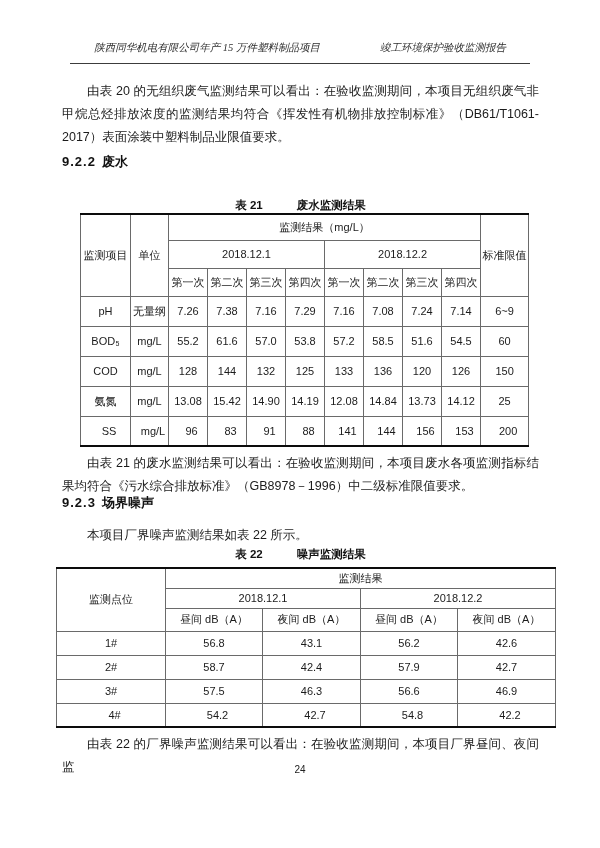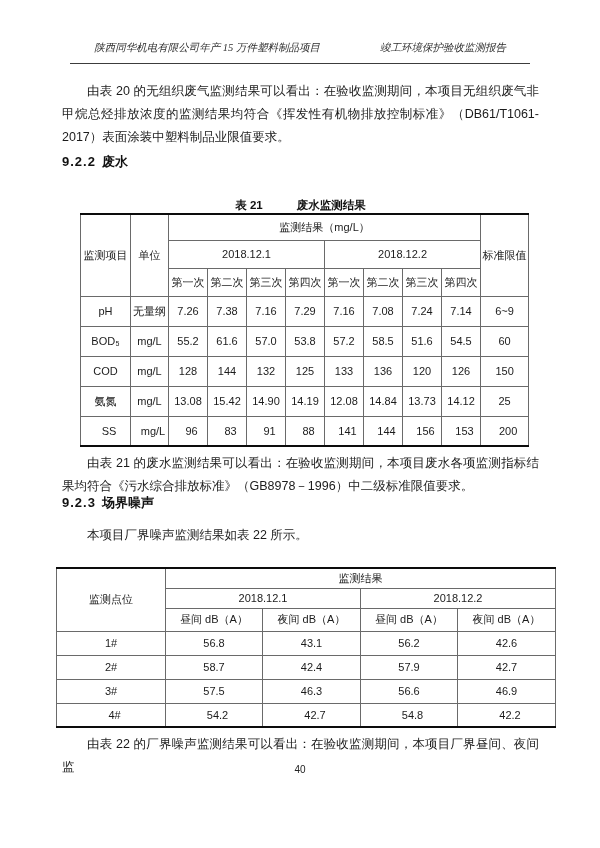--- a/index.html
+++ b/index.html
@@ -237,20 +237,23 @@
   </tbody>
     </table>
 
   <div class="para" id="p3">由表 21 的废水监测结果可以看出：在验收监测期间，本项目废水各项监测指标结果均符合《污水综合排放标准》（GB8978－1996）中二级标准限值要求。</div>
 
   <div class="heading" id="h923">
     <span class="h-num">9.2.3</span><span class="h-title">场界噪声</span>
   </div>
   <div class="para" id="p4">本项目厂界噪声监测结果如表 22 所示。</div>
 
+  <div class="table-caption" id="cap22">
+    <span class="cap-no">表 22</span><span>噪声监测结果</span>
+  </div>
 
   <table class="monitor" id="table22">
     <colgroup>
       <col style="width:109px">
         <col style="width:97px">
         <col style="width:98px">
         <col style="width:97px">
         <col style="width:98px">
     </colgroup>
     <tbody>
@@ -294,15 +297,15 @@
       <td>54.2</td>
       <td>42.7</td>
       <td>54.8</td>
       <td>42.2</td>
     </tr>
   </tbody>
     </table>
 
   <div class="para" id="p5">由表 22 的厂界噪声监测结果可以看出：在验收监测期间，本项目厂界昼间、夜间监</div>
 
-  <div class="page-number">40</div>
+  <div class="page-number">24</div>
 
 </div>
 
 </body></html>

